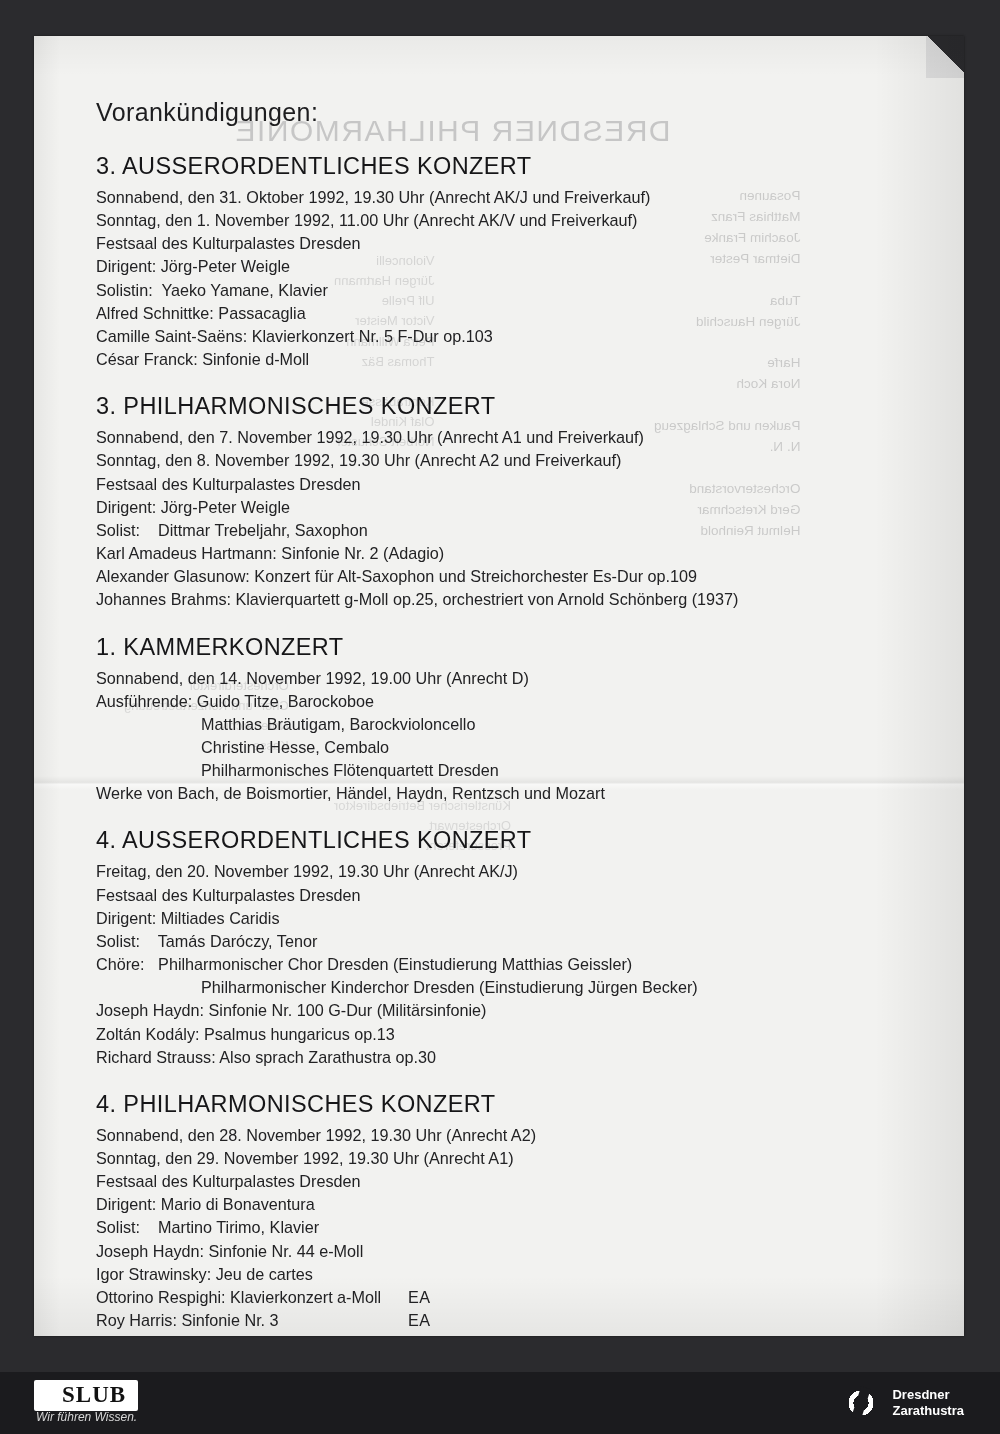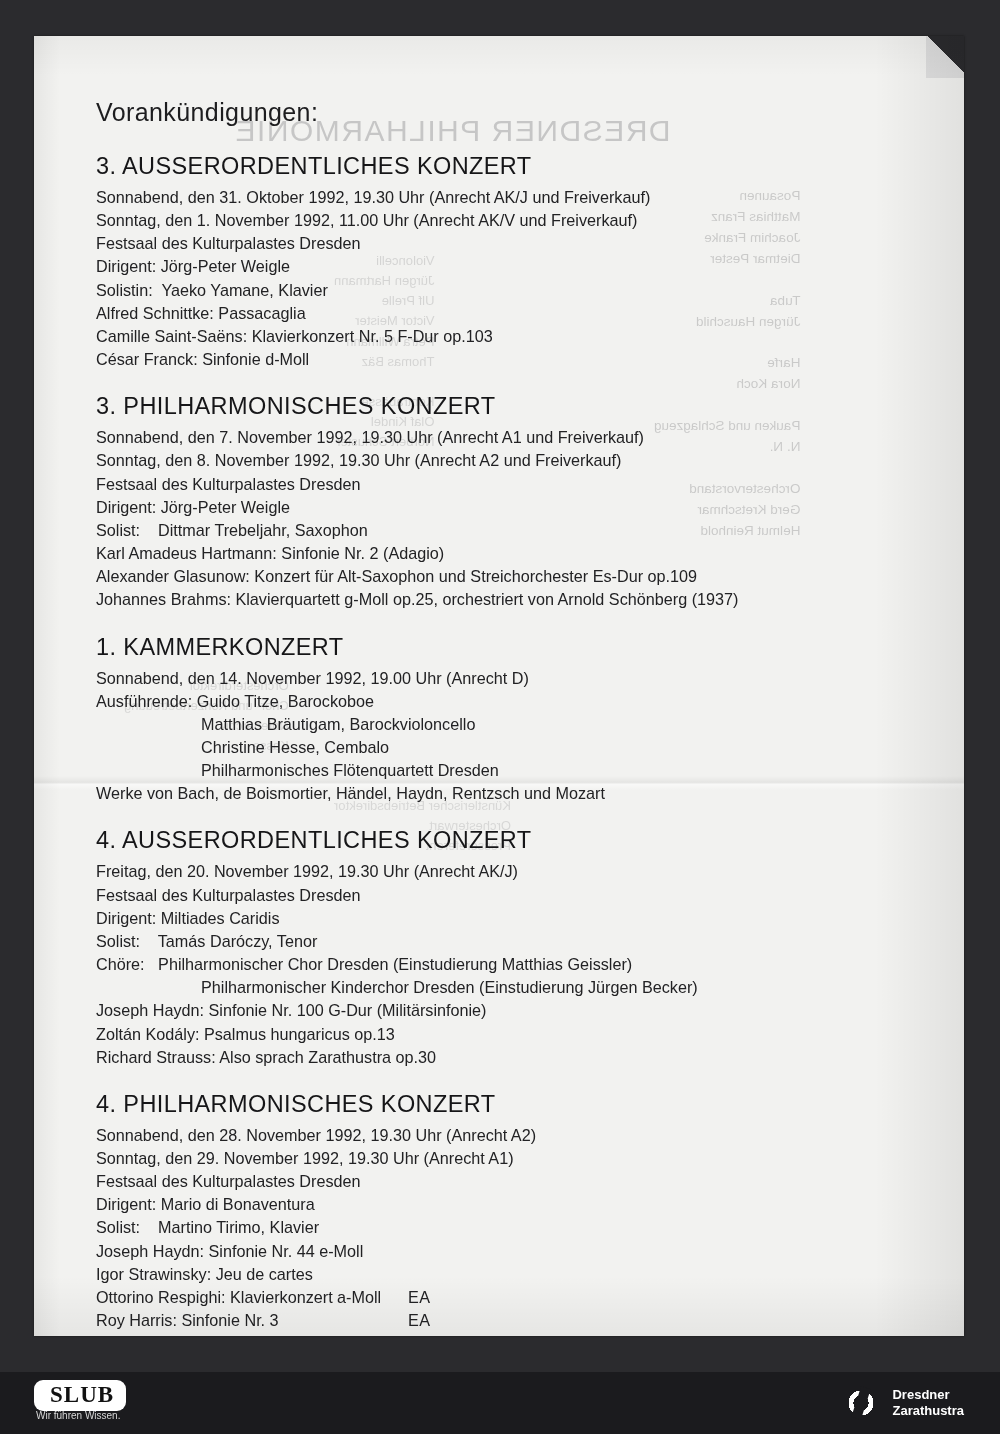--- a/index.html
+++ b/index.html
@@ -149,30 +149,31 @@
     top: 8px;
     display: flex;
     align-items: center;
   }
   #slub-badge {
     background: #ffffff;
     color: #111;
     font-size: 23px;
     font-weight: 700;
     letter-spacing: 1px;
-    padding: 2px 12px 3px 16px;
-    border-radius: 9px;
+    padding: 2px 12px 3px 28px;
+    border-radius: 2px;
     font-family: "Liberation Serif", serif;
   }
   #slub-tag {
     position: absolute;
     left: 36px;
     top: 38px;
-    font-size: 10px;
+    font-size: 12px;
     color: #d8d8d8;
+    font-style: italic;
   }
   #dpbrand {
     position: absolute;
     right: 36px;
     top: 12px;
     display: flex;
     align-items: center;
     gap: 12px;
   }
   #dp-mark {

